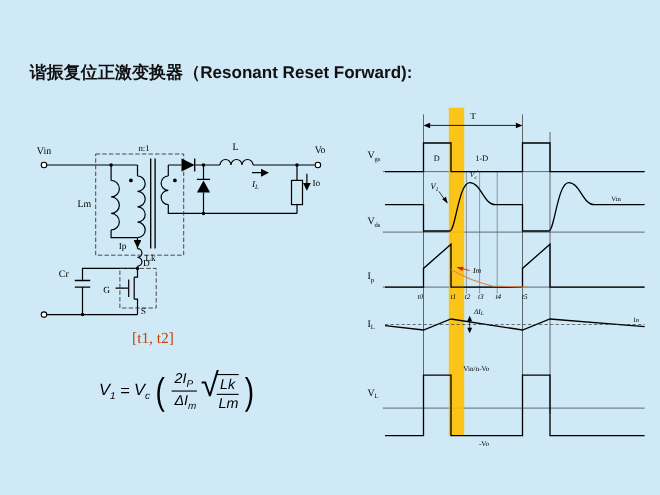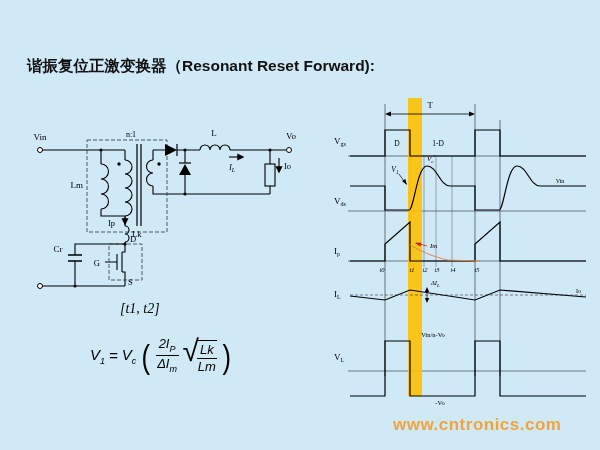--- a/index.html
+++ b/index.html
@@ -5,26 +5,26 @@
   html,body{margin:0;padding:0}
   #screen{position:relative;width:600px;height:450px;background:#cfe9f7;overflow:hidden;
           font-family:"Liberation Sans",sans-serif}
   .title{position:absolute;left:27px;top:56px;font-size:15.5px;font-weight:bold;color:#111}
   svg{position:absolute}
   #circuit-svg{left:25px;top:116px}
   #wave-svg{left:330px;top:94px}
   svg text{fill:#000;font-family:"Liberation Serif",serif}
   .it{font-style:italic}
   .interval{position:absolute;left:120px;top:301px;font-family:"Liberation Serif",serif;
-            font-style:italic;font-size:14px;color:#000000}
+            font-size:14px;color:#c2410c}
   .formula{position:absolute;left:90px;top:336px;display:flex;align-items:center;gap:4px;
            font-family:Liberation Sans, sans-serif;font-style:italic;font-size:15px;color:#000}
   .formula sub{font-size:9px}
   .paren{font-size:34px;font-style:normal;line-height:1;transform:scaleX(0.75)}
-  .frac{display:inline-flex;flex-direction:column;align-items:center;font-size:13px;line-height:1.25}
+  .frac{display:inline-flex;flex-direction:column;align-items:flex-end;font-size:13px;line-height:1.25}
   .frac .num{border-bottom:1px solid #000;padding:0 3px}
   .sqrt{display:inline-flex;align-items:flex-start}
   .sqrt-sym{font-style:normal;font-size:30px;line-height:1;margin-right:-2px}
   .rad{border-top:1.5px solid #000;padding-top:1px;margin-top:4px}
   .watermark{position:absolute;left:393px;top:415px;font-size:17px;font-weight:bold;
              color:#f2a43c;letter-spacing:0.5px}
 </style>
 </head>
 <body>
 
@@ -186,15 +186,14 @@
     <span class="sqrt">
       <span class="sqrt-sym">√</span>
       <span class="frac rad">
         <span class="num">Lk</span>
         <span class="den">Lm</span>
       </span>
     </span>
     <span class="paren">)</span>
   </div>
 
-  <div class="watermark">www.cntronics.com</div>
 
 </div>
 
 </body></html>

